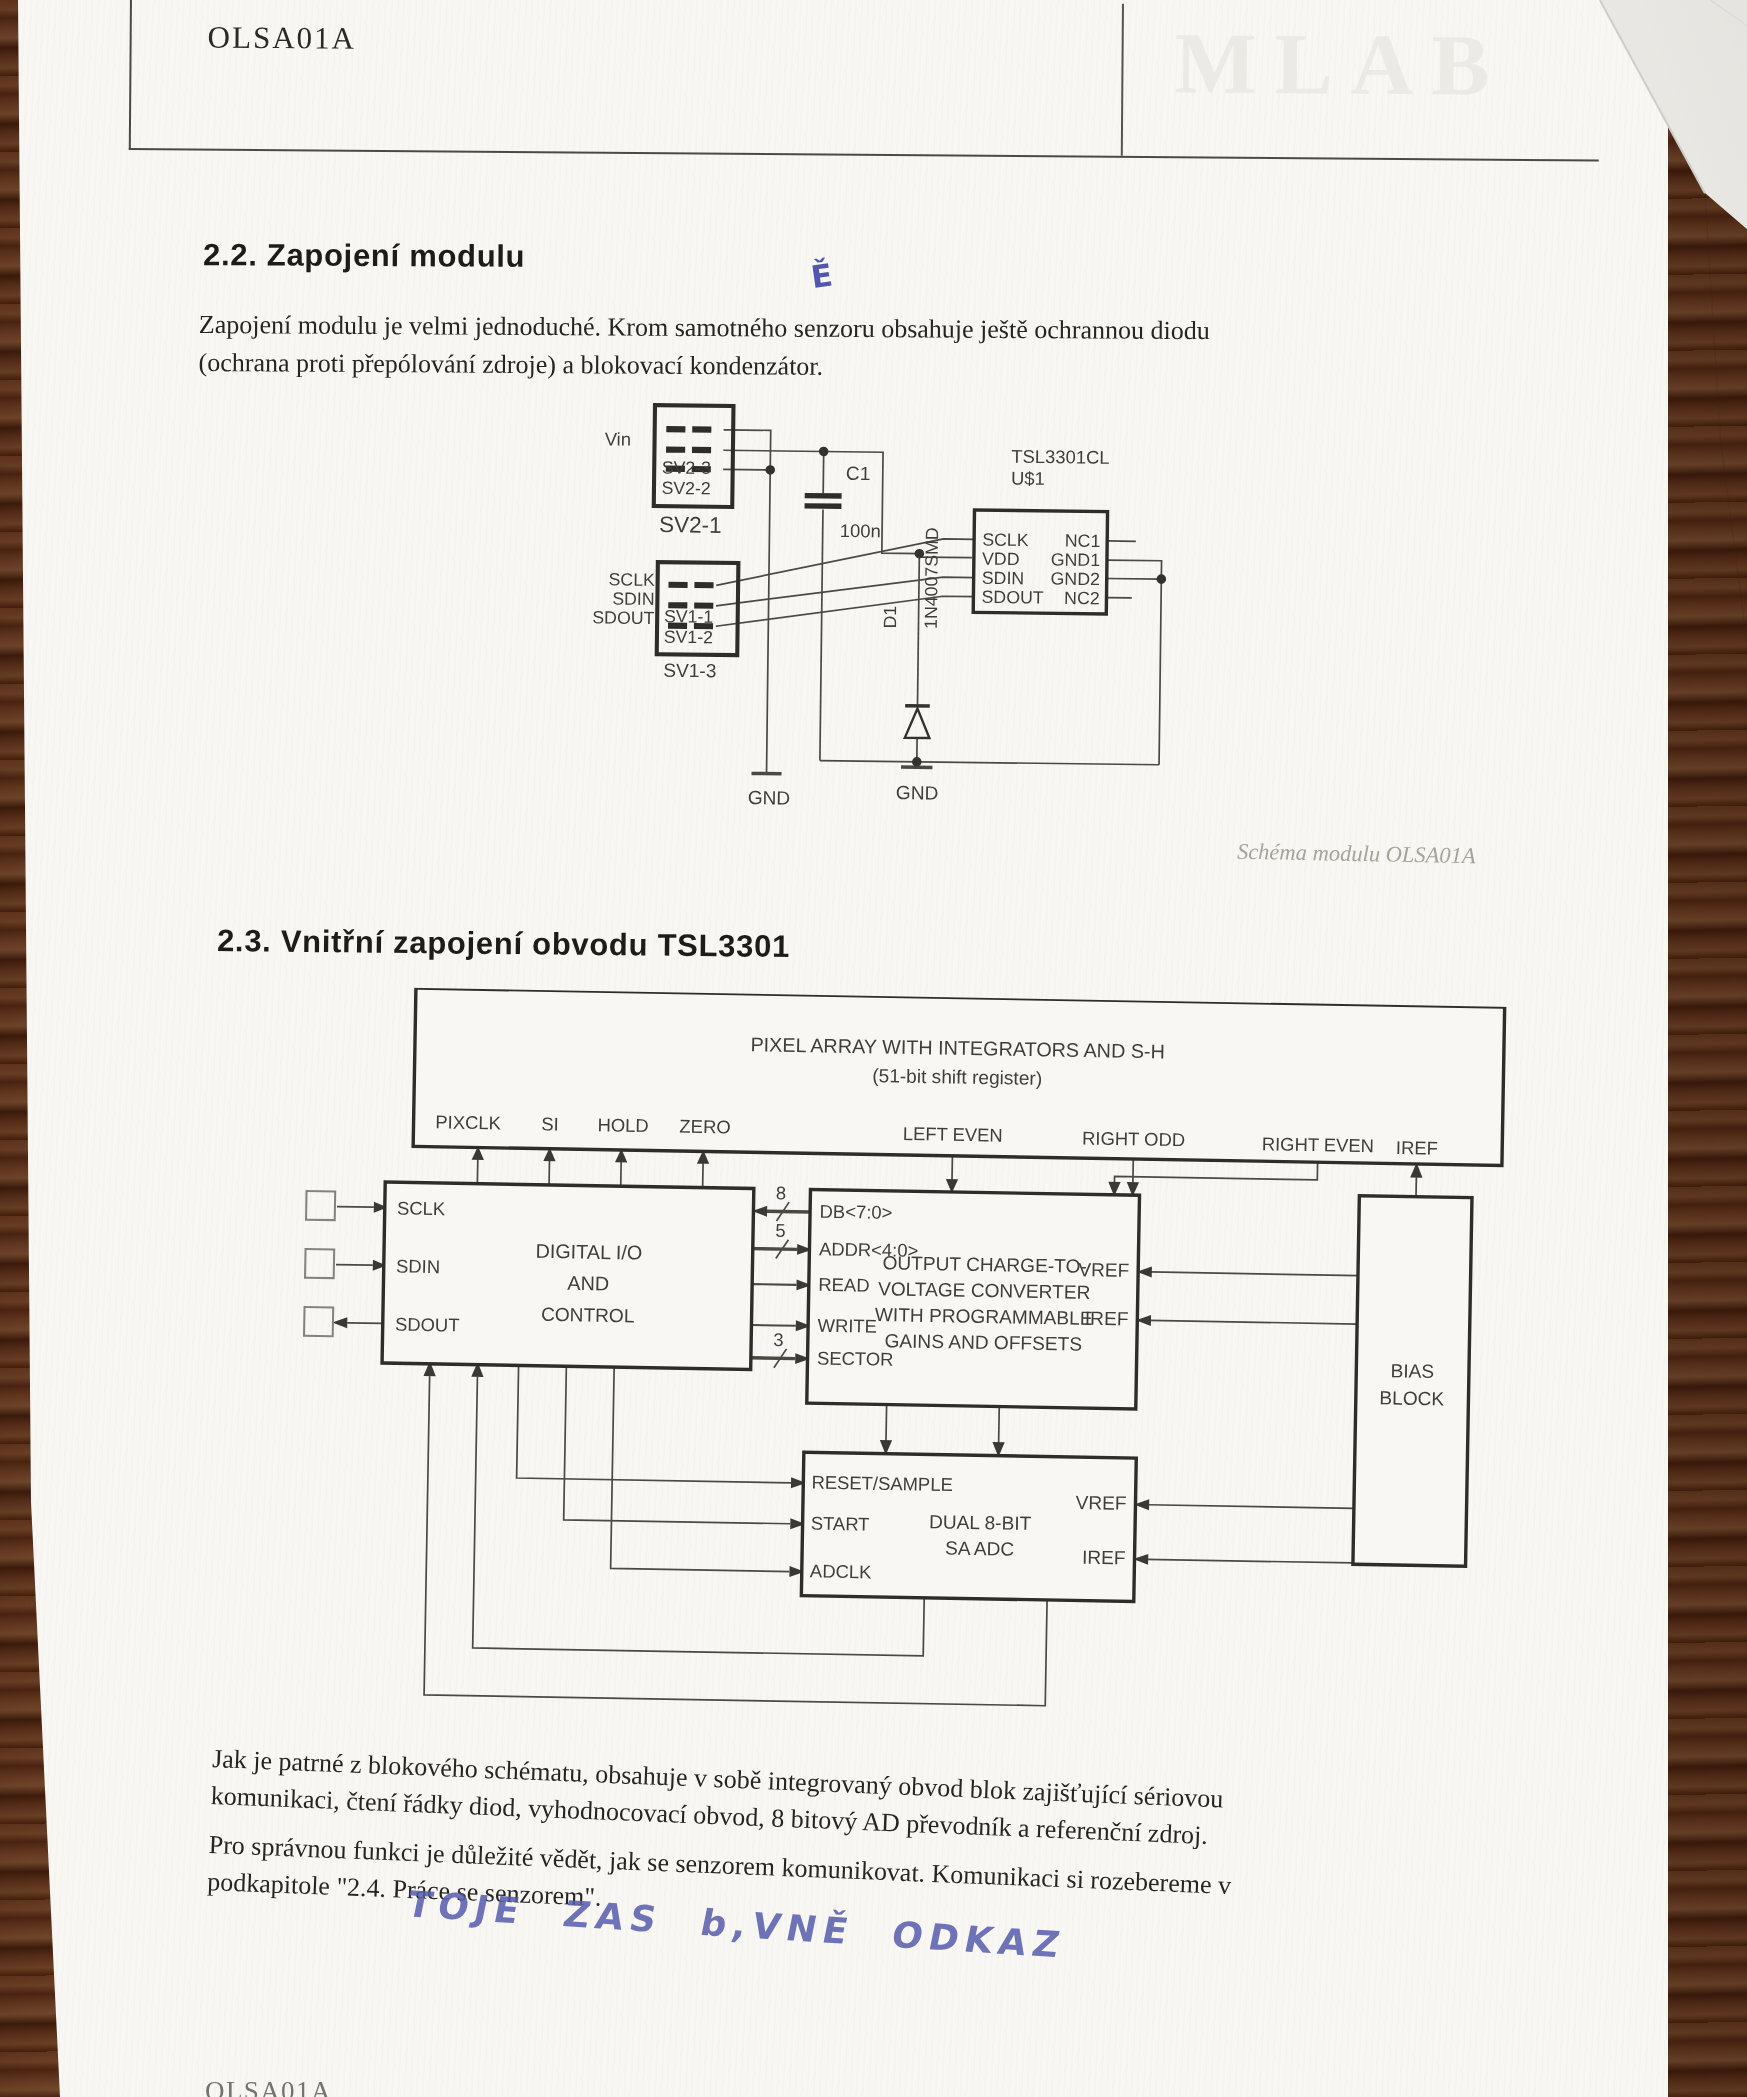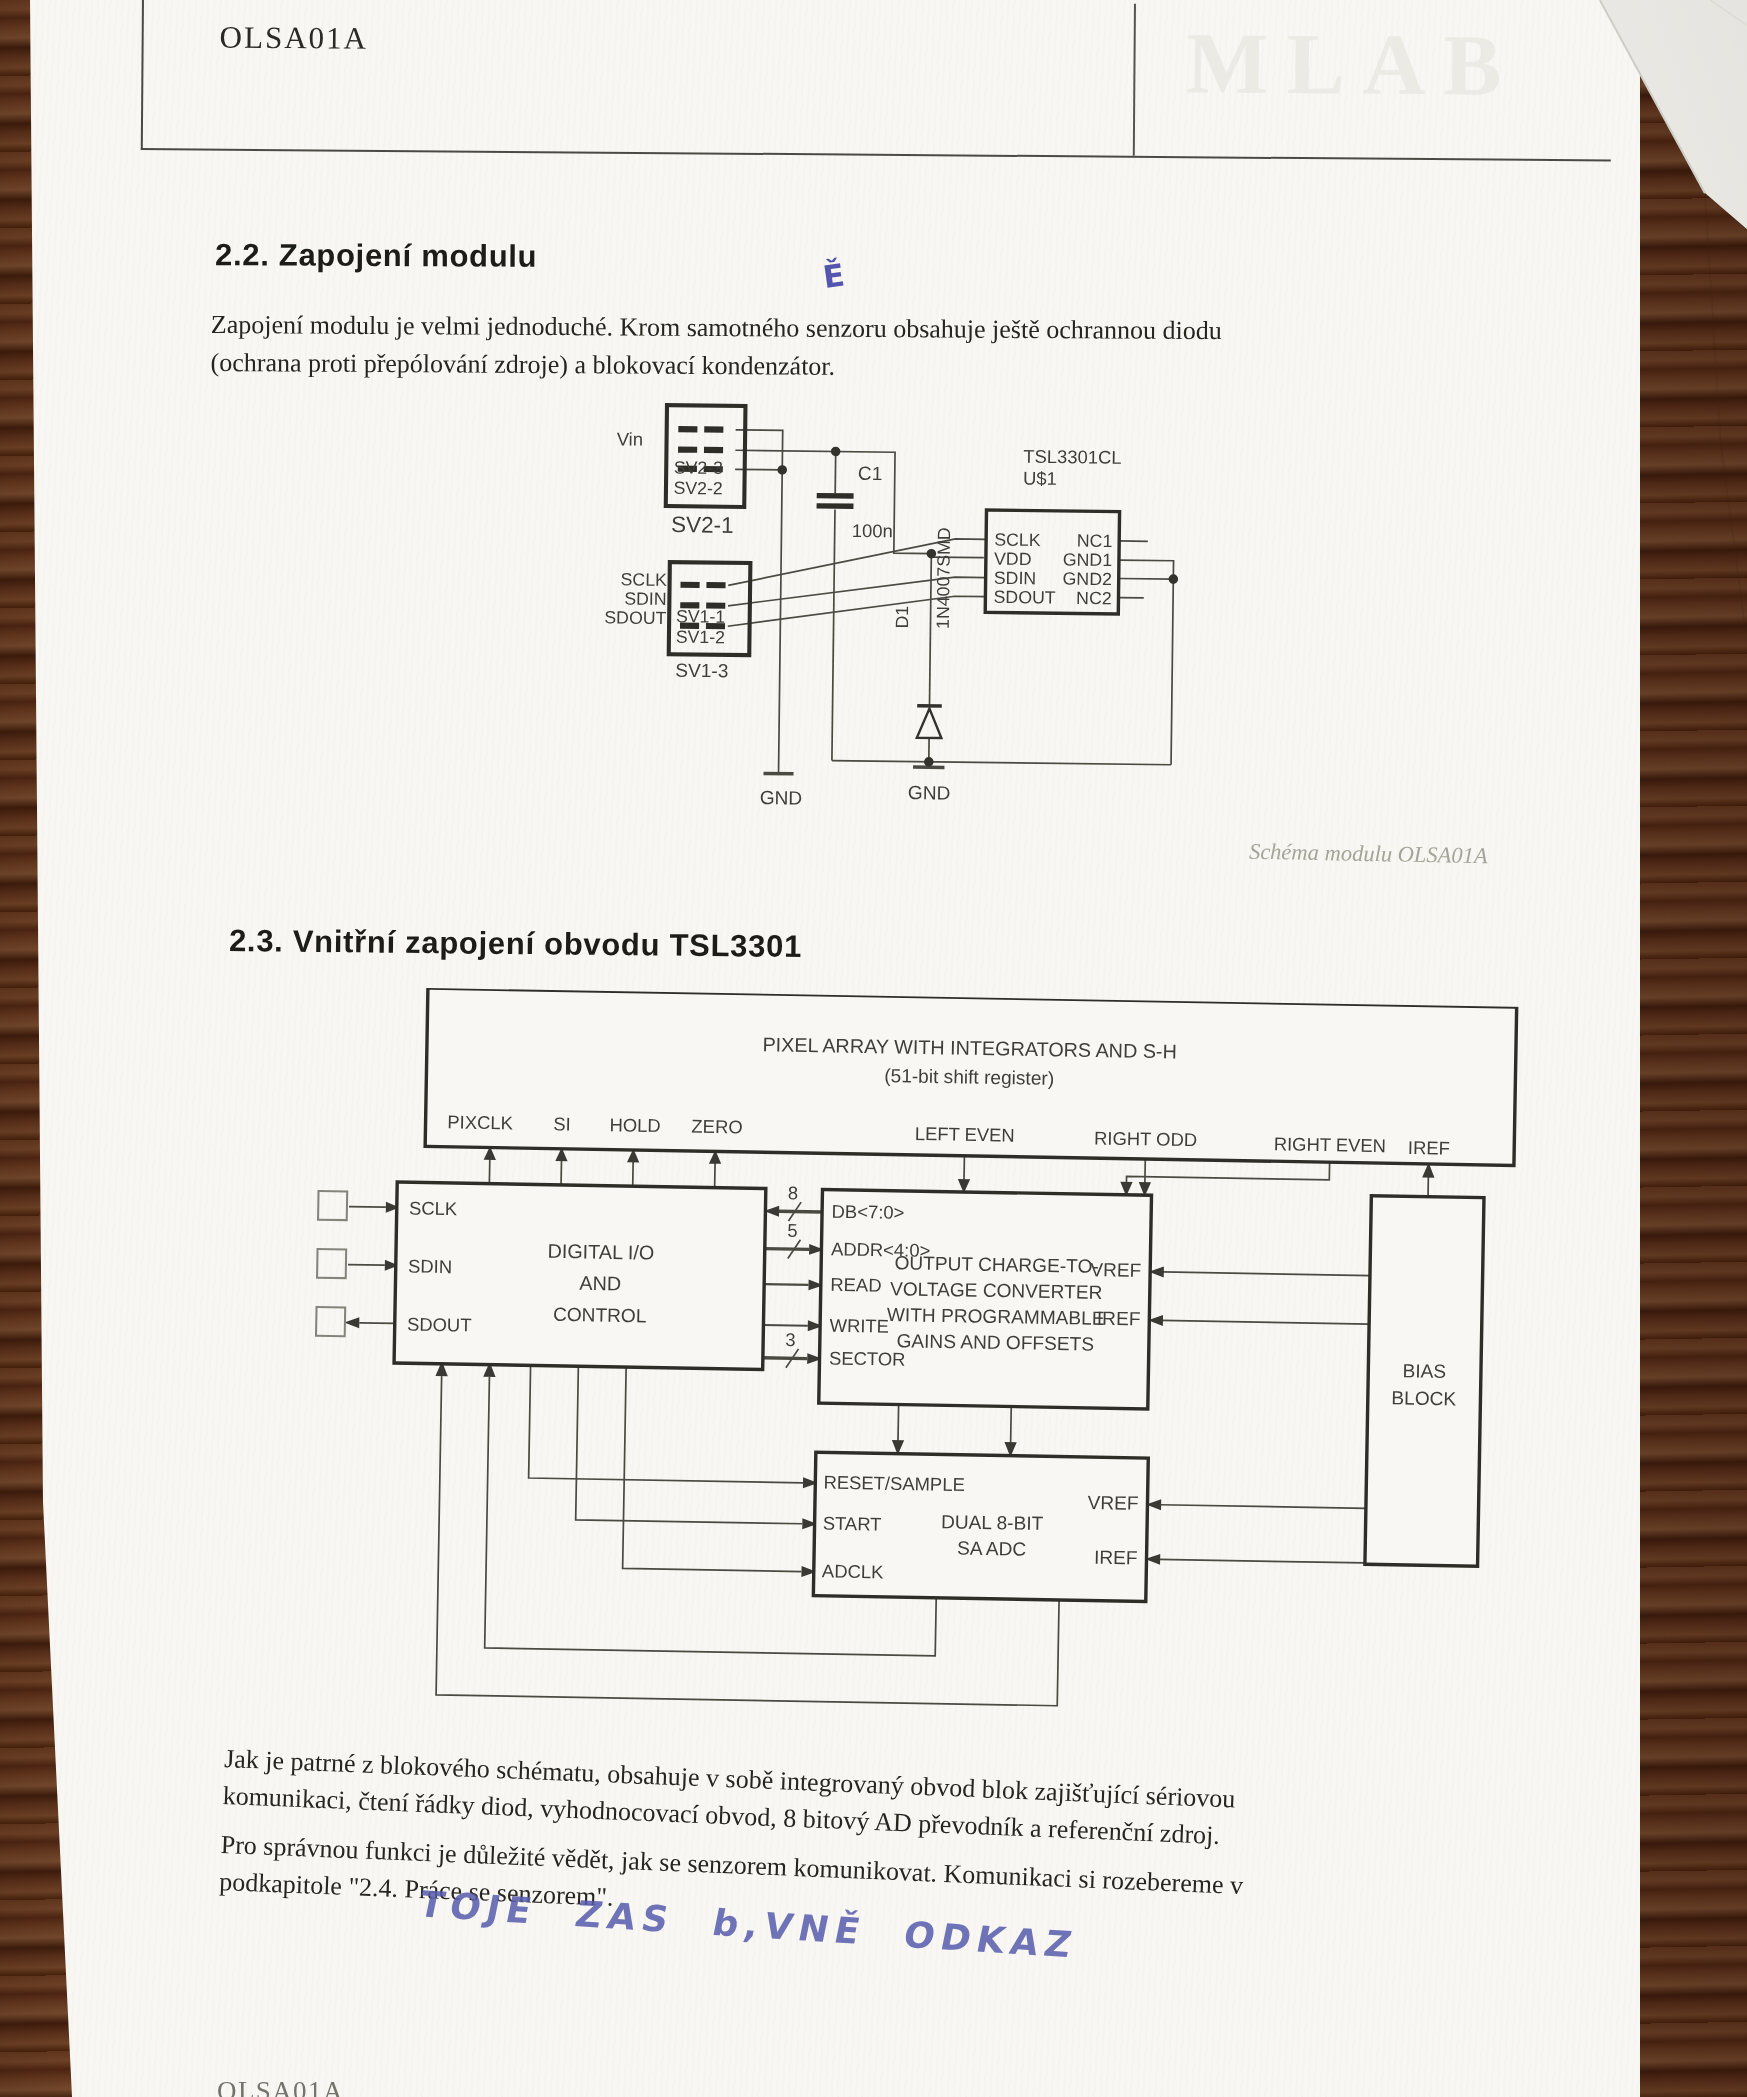--- a/index.html
+++ b/index.html
@@ -6,26 +6,27 @@
   body{
     width:1748px;height:2097px;position:relative;overflow:hidden;
     font-family:"Liberation Sans", sans-serif;
     background:
       linear-gradient(90deg, rgba(30,10,2,.35) 0%, rgba(0,0,0,0) 18%, rgba(40,15,4,.22) 55%, rgba(25,8,2,.4) 100%),
       repeating-linear-gradient(179deg,
         #7a4628 0px, #8a5634 9.6px, #5f2f18 18px, #7a4628 26px,
         #93603c 38px, #4a2310 48px, #6f3d22 57px, #8a5634 68px, #55290f 76px);
   }
   .paper{
-    position:absolute;left:12px;top:0;width:1628px;height:2097px;
+    position:absolute;left:0;top:0;width:1628px;height:2097px;
     background:
       repeating-linear-gradient(93deg, rgba(120,115,100,.025) 0 2px, rgba(0,0,0,0) 2px 6.1px),
       #f8f7f3;
     clip-path:polygon(18px 0, 1600px 0, 1705px 193px, 1721px 444px, 1748px 649px,
                       1748px 2097px, 60px 2097px, 31px 1502px);
+    padding-left:40px;
   }
   .fold{
     position:absolute;left:0;top:0;width:1748px;height:273px;
     background:linear-gradient(250deg, rgba(0,0,0,.07), rgba(0,0,0,0) 35%), #f6f5f0;
     clip-path:polygon(1600px 0, 1748px 0, 1748px 230px, 1705px 193px);
   }
   .decor{position:absolute;left:0;top:0;pointer-events:none;}
 
   
   .header-box{

